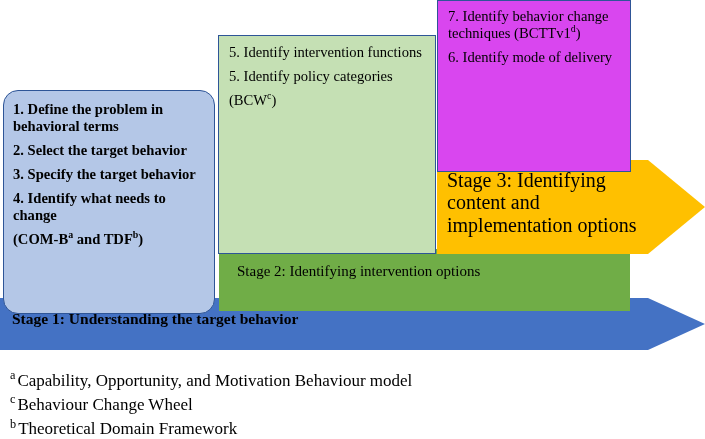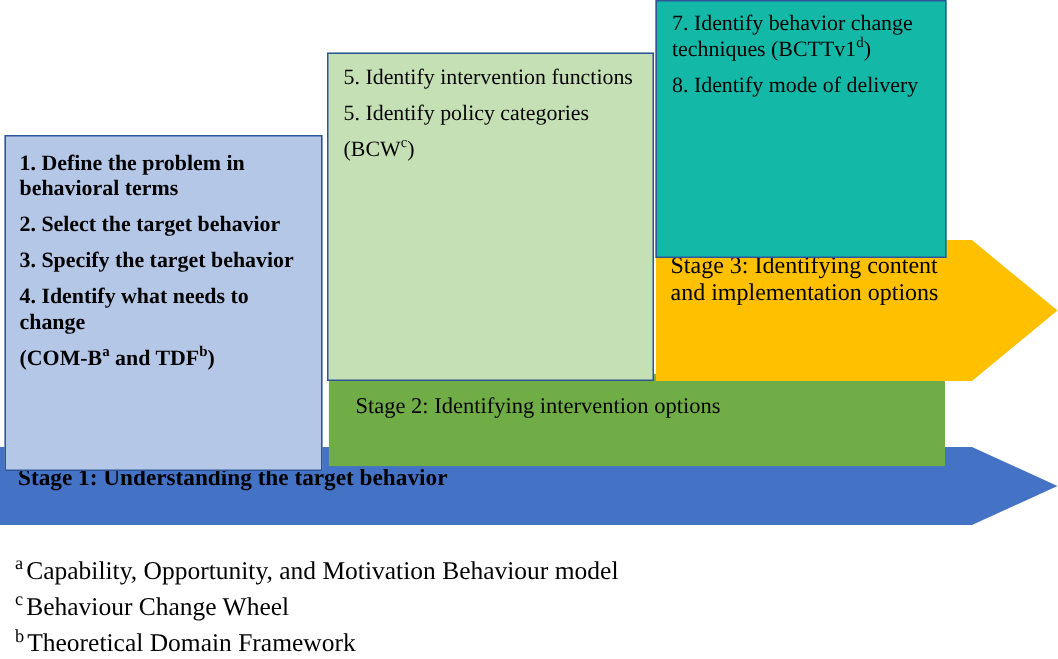--- a/index.html
+++ b/index.html
@@ -27,35 +27,35 @@
     background:#FFC000;
     clip-path:polygon(0 0, 211px 0, 268px 47px, 211px 94px, 0 94px);
   }
 
   
   .arrow-label{
     position:absolute;color:#000;line-height:1.12;
   }
   #label-stage1{left:12px;top:12px;font-size:15.5px;font-weight:bold;}
   #label-stage2{left:18px;top:14px;font-size:15px;}
-  #label-stage3{left:10px;top:9px;font-size:16px;width:190px;}
+  #label-stage3{left:10px;top:9px;font-size:20px;width:190px;}
 
   
   .box{position:absolute;border:1.5px solid #2E5597;box-sizing:border-box;}
   #box-stage1{
     left:3px;top:90px;width:212px;height:224px;
-    background:#B4C7E7;padding:10px 8px 0 9px;
+    background:#B4C7E7;padding:10px 8px 0 9px;border-radius:15px;
   }
   #box-stage2{
     left:218px;top:35px;width:218px;height:219px;
     background:#C5E0B4;padding:8px 8px 10px 10px;
   }
   #box-stage3{
     left:437px;top:0px;width:194px;height:172px;
-    background:#14b8a6;padding:7px 8px 0 10px;
+    background:#d946ef;padding:7px 8px 0 10px;
   }
 
   .line{margin:0 0 0 0;}
   #box-stage1 .line{font-size:14.6px;font-weight:bold;line-height:1.17;margin-bottom:7px;color:#000;}
   #box-stage2 .line{font-size:14.6px;line-height:1.17;margin-bottom:7px;color:#000;}
   #box-stage3 .line{font-size:14.6px;line-height:1.17;margin-bottom:7px;color:#000;}
 
   sup{font-size:0.68em;vertical-align:super;line-height:0;}
 
   
@@ -93,20 +93,20 @@
 </div>
 
 <div class="box" id="box-stage2">
   <p class="line">5. Identify intervention functions</p>
   <p class="line">5. Identify policy categories</p>
   <p class="line"><span>(BCW</span><sup>c</sup><span>)</span></p>
 </div>
 
 <div class="box" id="box-stage3">
   <p class="line"><span>7. Identify behavior change techniques (BCTTv1</span><sup>d</sup><span>)</span></p>
-  <p class="line">8. Identify mode of delivery</p>
+  <p class="line">6. Identify mode of delivery</p>
 </div>
 
 <div id="footnotes">
   <div class="fn"><span class="mark">a</span><span>Capability, Opportunity, and Motivation Behaviour model</span></div>
   <div class="fn"><span class="mark">c</span><span>Behaviour Change Wheel</span></div>
   <div class="fn"><span class="mark">b</span><span>Theoretical Domain Framework</span></div>
 </div>
 
 </body></html>

